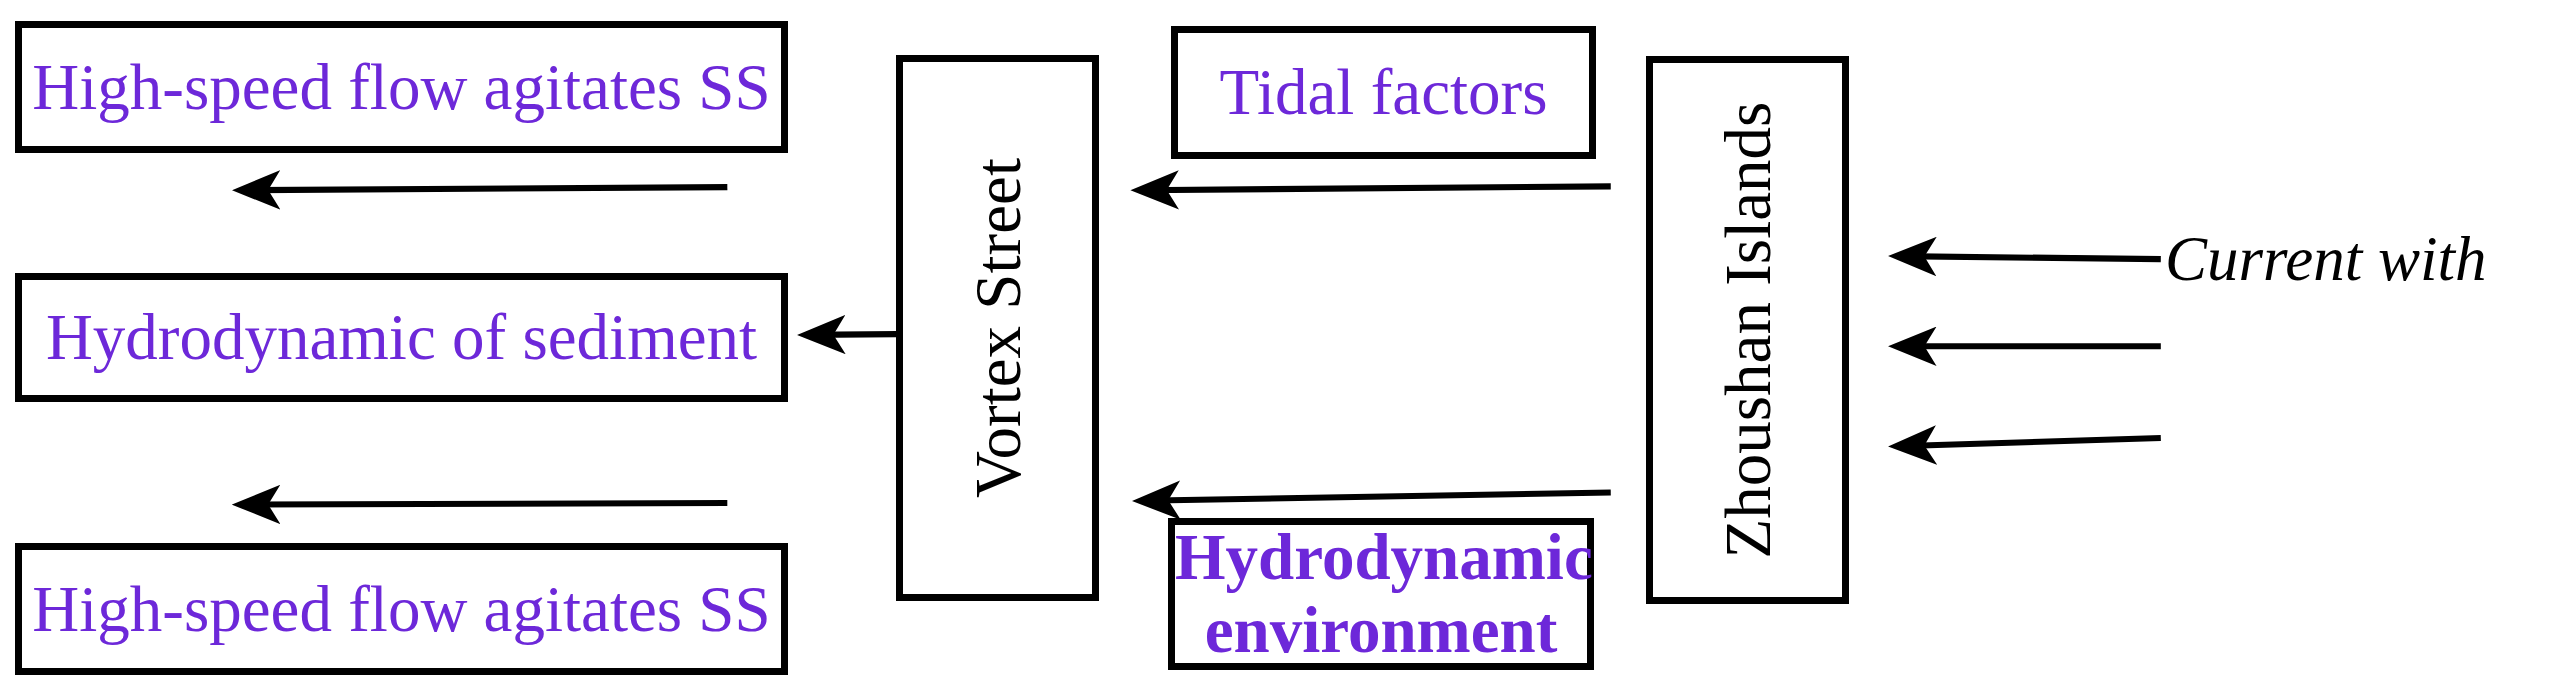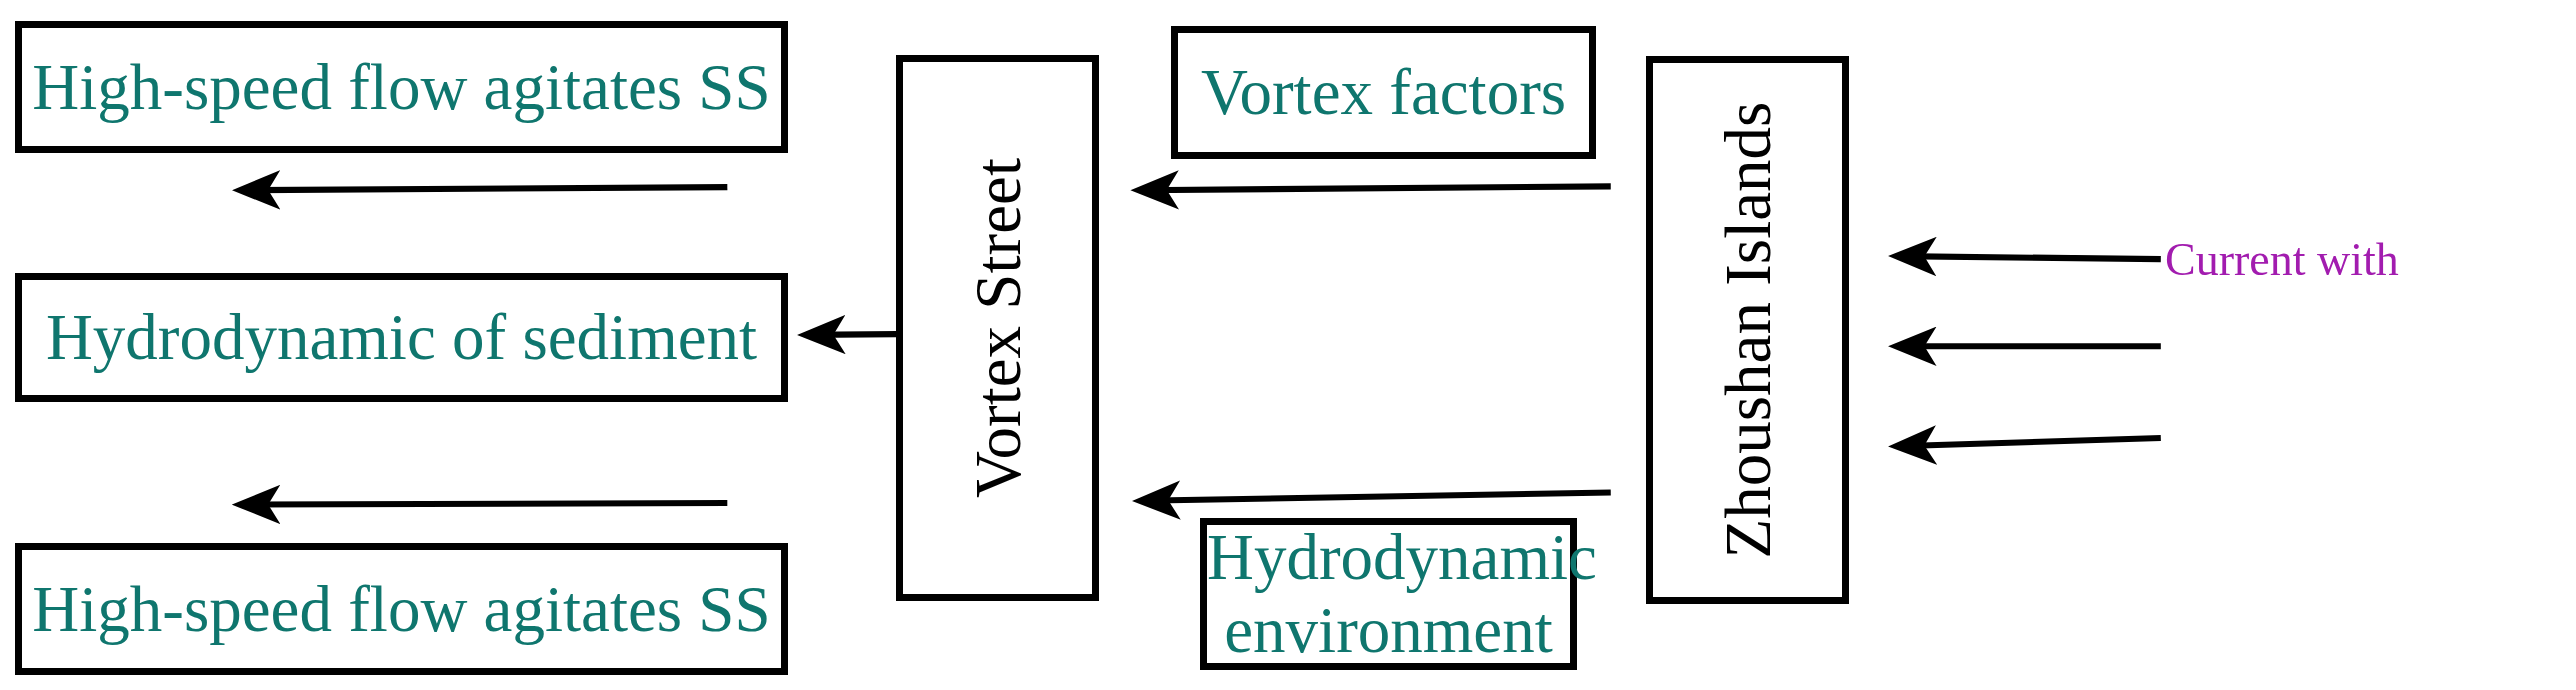--- a/index.html
+++ b/index.html
@@ -23,47 +23,48 @@
     border: 7.6px solid #000000;
     background: #ffffff;
     display: flex;
     align-items: center;
     justify-content: center;
     text-align: center;
   }
   .label {
     font-size: 65px;
     line-height: 1.12;
-    color: #0f766e;
+    color: #6d28d9;
     white-space: nowrap;
   }
   .label.wrap { white-space: normal; width: 100%; }
   .vlabel {
     position: absolute;
     left: 50%; top: 50%;
     transform: translate(-50%, -50%) rotate(-90deg);
     font-size: 65px;
     line-height: 1;
     white-space: nowrap;
     color: #000000;
   }
   
   .b-hst  { left: 15px;   top: 21px;  width: 773px; height: 132px; }
   .b-sed  { left: 15px;   top: 273px; width: 773px; height: 129px; }
   .b-hsb  { left: 15px;   top: 543px; width: 773px; height: 132px; }
   .b-vor  { left: 896px; top: 55px;  width: 203px;  height: 546px; }
   .b-tid  { left: 1171px; top: 26px;  width: 425px;  height: 133px; }
-  .b-hyd  { left: 1200px; top: 518px; width: 377px;  height: 152px; }
+  .b-hyd  { left: 1168px; top: 518px; width: 426px;  height: 152px; font-weight: bold; }
   .b-zho  { left: 1646px; top: 56px;  width: 203px;  height: 548px; }
   .free-text {
     position: absolute;
-    font-size: 46px;
+    font-size: 63px;
     line-height: 71px;
     white-space: nowrap;
-    color: #a21caf;
+    color: #000000;
+    font-style: italic;
   }
   .ft1 { left: 2165px; top: 224px; }
   .ft2 { left: 2188px; top: 311px; }
   .ft3 { left: 2165px; top: 399px; }
 </style>
 </head>
 <body>
 
 <div class="canvas">
 
@@ -93,21 +94,21 @@
 
   <div class="box b-hsb">
     <span class="label">High-speed flow agitates SS</span>
   </div>
 
   <div class="box b-vor">
     <span class="vlabel">Vortex Street</span>
   </div>
 
   <div class="box b-tid">
-    <span class="label">Vortex factors</span>
+    <span class="label">Tidal factors</span>
   </div>
 
   <div class="box b-hyd">
     <span class="label wrap">Hydrodynamic environment</span>
   </div>
 
   <div class="box b-zho">
     <span class="vlabel">Zhoushan Islands</span>
   </div>
 

